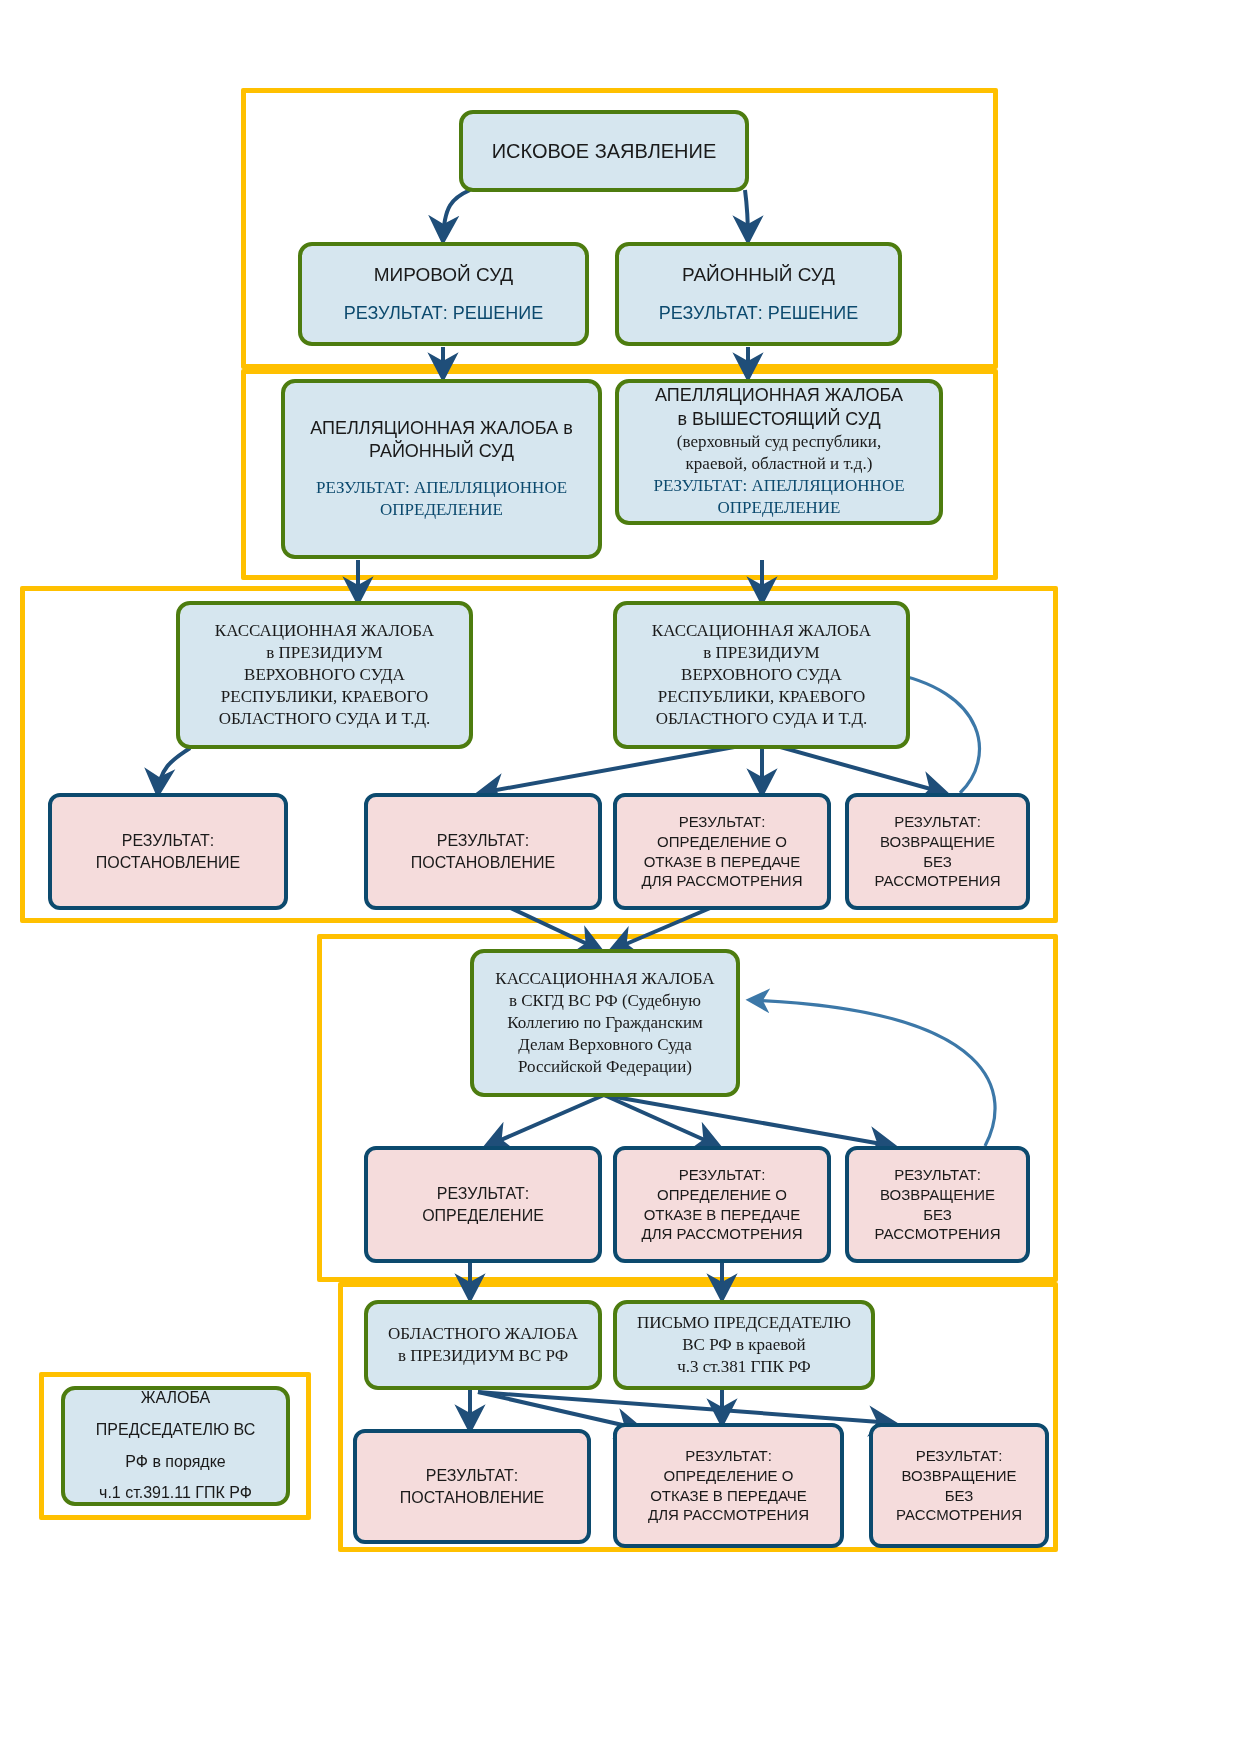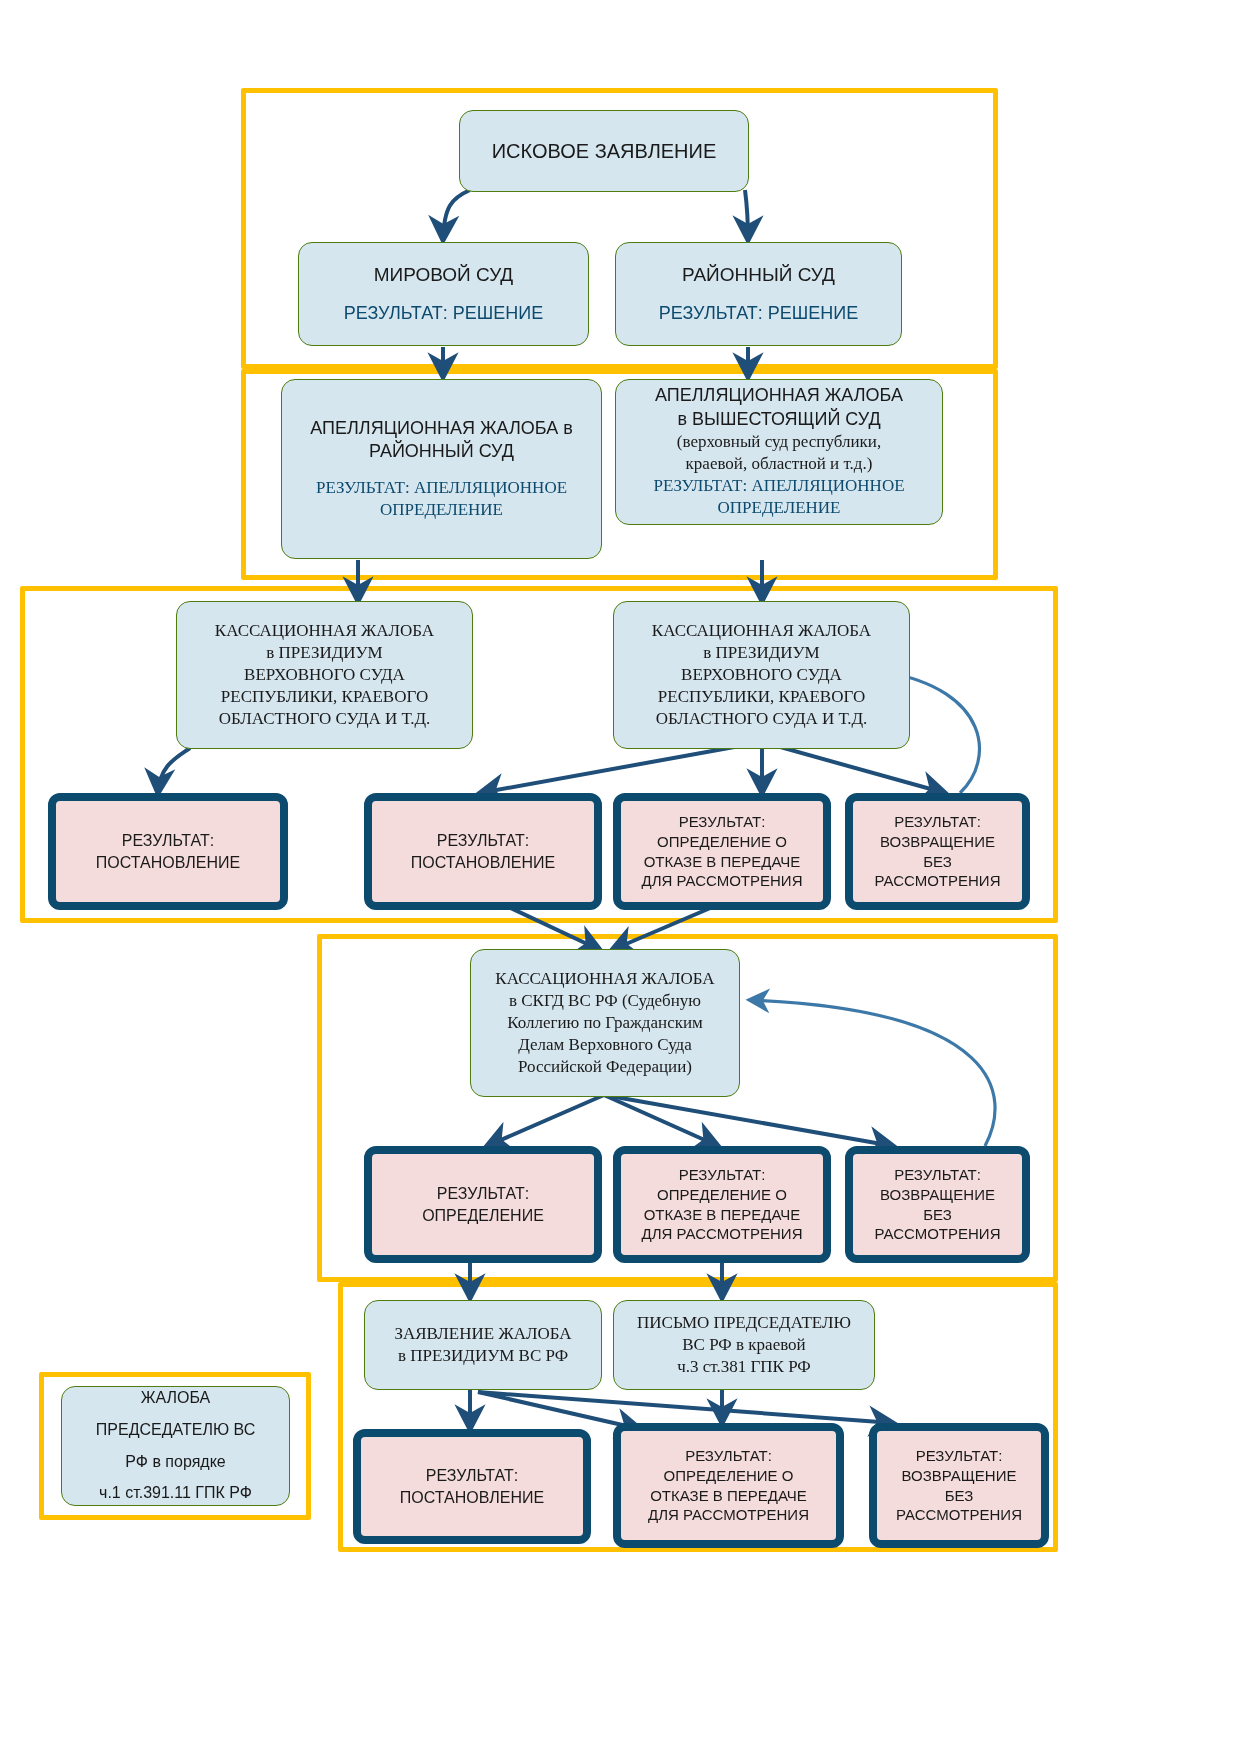--- a/index.html
+++ b/index.html
@@ -23,38 +23,38 @@
     border: 5px solid #FFC000;
     border-radius: 2px;
     box-sizing: border-box;
     background: transparent;
   }
   
   .bbox {
     position: absolute;
     box-sizing: border-box;
     background: #d6e6ef;
-    border: 1px solid #4d7c0f;
+    border: 4px solid #4d7c0f;
     border-radius: 14px;
     display: flex;
     flex-direction: column;
     align-items: center;
     justify-content: center;
     text-align: center;
     color: #1a1a1a;
     padding: 6px 8px;
     line-height: 1.30;
   }
   .bbox .ln { display: block; width: 100%; }
   
   .rbox {
     position: absolute;
     box-sizing: border-box;
     background: #f5dcdc;
-    border: 8px solid #0c4a6e;
+    border: 4px solid #0c4a6e;
     border-radius: 12px;
     display: flex;
     flex-direction: column;
     align-items: center;
     justify-content: center;
     text-align: center;
     color: #1a1a1a;
     padding: 4px 8px;
     line-height: 1.32;
   }
@@ -233,21 +233,21 @@
   </div>
 
   <div class="rbox t15" style="left:845px; top:1146px; width:185px; height:117px;">
     <span class="ln">РЕЗУЛЬТАТ:</span>
     <span class="ln">ВОЗВРАЩЕНИЕ</span>
     <span class="ln">БЕЗ</span>
     <span class="ln">РАССМОТРЕНИЯ</span>
   </div>
 
   <div class="bbox t17" style="left:364px; top:1300px; width:238px; height:90px;">
-    <span class="ln">ЗАЯВЛЕНИЕ ЖАЛОБА</span>
+    <span class="ln">ОБЛАСТНОГО ЖАЛОБА</span>
     <span class="ln">в ПРЕЗИДИУМ ВС РФ</span>
   </div>
 
   <div class="bbox t17" style="left:613px; top:1300px; width:262px; height:90px;text-align:center;">
     <span class="ln">ПИСЬМО ПРЕДСЕДАТЕЛЮ</span>
     <span class="ln">ВС РФ в краевой</span>
     <span class="ln">ч.3 ст.381 ГПК РФ</span>
   </div>
 
   <div class="rbox t16" style="left:353px; top:1429px; width:238px; height:115px;">

